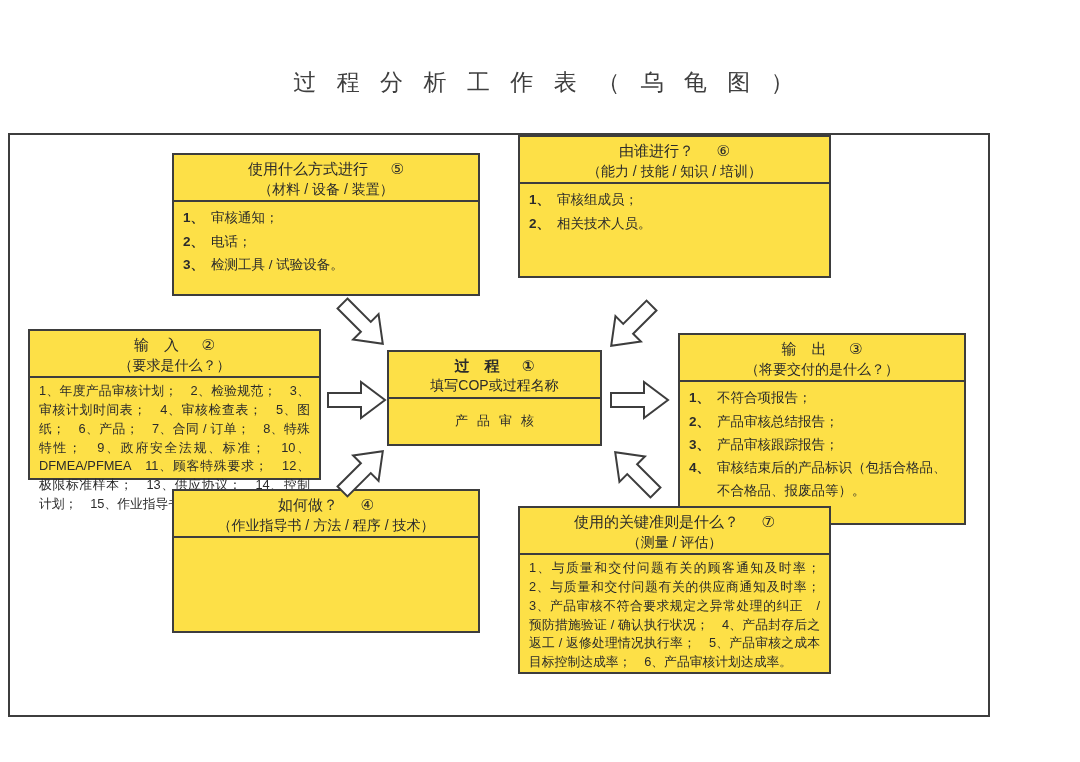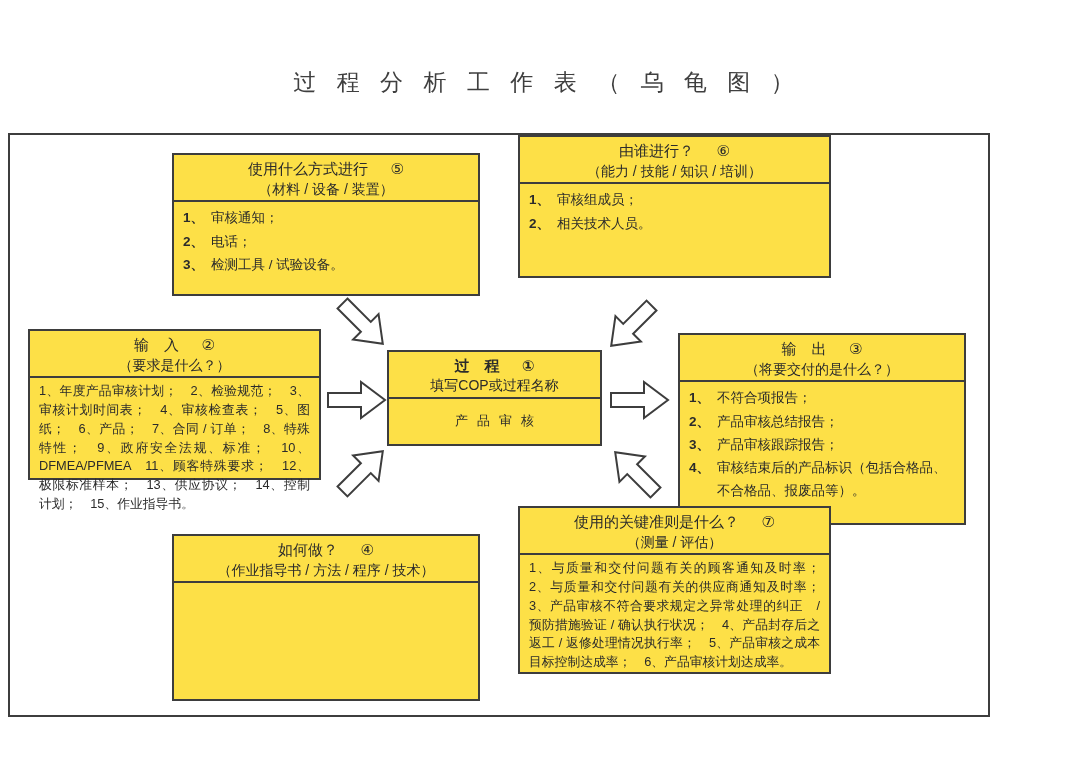--- a/index.html
+++ b/index.html
@@ -56,21 +56,21 @@
     line-height: 18.7px;
     text-align: justify;
   }
 
   
   #box-materials { left: 172px; top: 138px; width: 308px; height: 143px; }
   #box-who       { left: 518px; top: 120px; width: 313px; height: 143px; }
   #box-input     { left: 28px;  top: 314px; width: 293px; height: 151px; }
   #box-process   { left: 387px; top: 335px; width: 215px; height: 96px; }
   #box-output    { left: 678px; top: 318px; width: 288px; height: 192px; }
-  #box-how       { left: 172px; top: 519px; width: 308px; height: 167px; }
+  #box-how       { left: 172px; top: 474px; width: 308px; height: 144px; }
   #box-criteria  { left: 518px; top: 491px; width: 313px; height: 168px; }
 
   
   #box-process .box-header { padding-top: 4px; }
   #box-process .proc-title { font-size: 15px; font-weight: bold; }
   #box-process .proc-sub { font-size: 14px; }
   #box-process .proc-body {
     height: 44px; display: flex; align-items: center; justify-content: center;
     font-size: 13px; letter-spacing: 9px; padding-left: 9px;
   }

